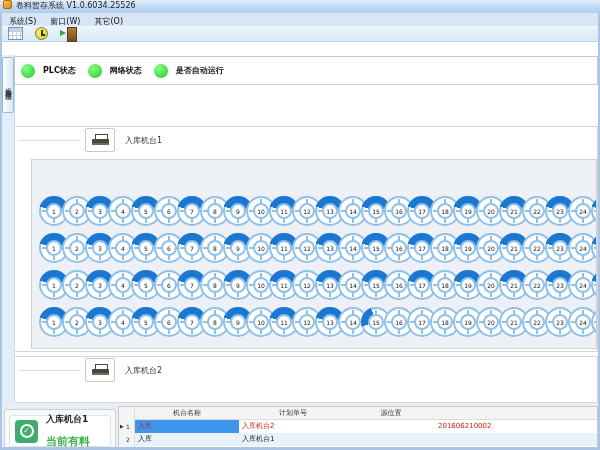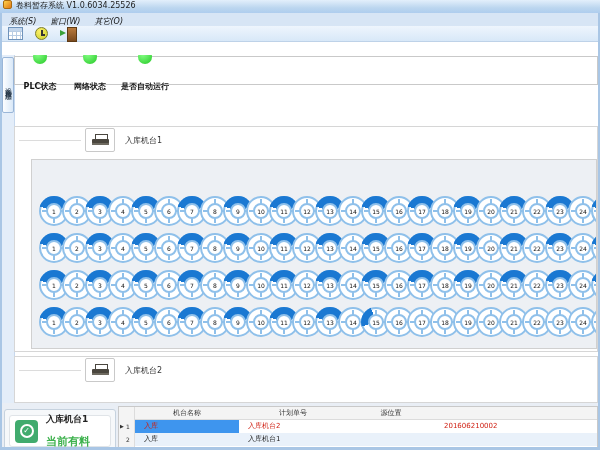--- a/index.html
+++ b/index.html
@@ -12,21 +12,21 @@
   #title-bar { position:absolute; left:0; top:0; right:0; height:13px;
     background:linear-gradient(#e3effb,#bcd6ef 60%,#aecdee); display:flex; padding-left:3px; }
   .app-icon { width:9px; height:9px; border-radius:2px; margin-right:4px;
     background:linear-gradient(135deg,#ffd24a,#e07818); border:1px solid #a86a10; }
   #title-text { font-size:8px; color:#1c1c1c; }
 
   
   #client { position:absolute; left:2px; right:2px; top:13px; bottom:3px; background:#fff; overflow:hidden; }
 
   #menu-bar { position:absolute; left:0; right:0; top:0; height:17px; background:#d7e5f5;
-    border-bottom:1px solid #c3d6ec; display:flex; align-items:center;font-style:italic; }
+    border-bottom:1px solid #c3d6ec; display:flex; align-items:center; }
   .menu-item { padding:0 7px; font-size:8px; color:#111; cursor:default; }
 
   #toolbar { position:absolute; left:0; right:0; top:13px; height:16px;
     background:linear-gradient(#eef5fd,#d8e8f8); border-bottom:1px solid #bed2e8;
     display:flex; align-items:center; padding-left:3px; gap:6px; }
   .tb-btn { display:inline-flex; align-items:center; justify-content:center; width:20px; height:16px; }
 
   .ic-cal { width:15px; height:13px; background:#fff; border:1px solid #6f93bb;
     box-shadow:inset 0 3px 0 #c3d6ec;
     background-image:repeating-linear-gradient(to right,transparent 0 3px,#b9cde4 3px 4px),
@@ -56,21 +56,21 @@
 
   #side-strip { position:absolute; left:0; top:0; bottom:0; width:13px; background:#e3edf9; border-right:1px solid #c6d8ee; }
   #side-tab { position:absolute; left:0; top:2px; width:12px; height:56px;
     background:linear-gradient(90deg,#fdfeff,#d9e8f8); border:1px solid #9ab6d8; border-radius:2px;
     writing-mode:vertical-rl; text-orientation:upright; font-size:7px; color:#234;
     display:flex; align-items:center; justify-content:center; letter-spacing:1px; }
 
   
   #status-box { position:absolute; left:12px; right:0; top:1px; height:29px; background:#fff;
     border:1px solid #c9c9c9; display:flex; align-items:center; padding-left:6px; gap:12px; }
-  .st-item { display:flex; flex-direction:column; align-items:center; gap:17px; min-width:38px; }
+  .st-item { display:flex; align-items:center; gap:8px; min-width:38px; }
   .st-light { width:14px; height:14px; border-radius:50%;
     background:radial-gradient(circle at 35% 30%,#86ff86,#25c825); }
   .st-label { font-size:8px; font-weight:bold; color:#111; white-space:nowrap; }
 
   
   .machine-box { position:absolute; left:12px; right:0; background:#fff; border:1px solid #d6d6d6; overflow:hidden; }
   #machine1 { top:71px; height:226px; }
   #machine2 { top:301px; height:47px; }
   .mb-line { position:absolute; left:4px; top:13px; width:62px; height:1px; background:#dcdcdc; }
   .print-btn { position:absolute; left:70px; top:1px; width:30px; height:24px; background:#fff;
@@ -111,21 +111,21 @@
     font-size:8px; line-height:10px; text-align:center; }
   .m-card-title { font-size:9px; font-weight:bold; color:#222; }
   .m-card-status { font-size:11px; font-weight:bold; color:#3cb14c; margin-top:8px; }
 
   
   #task-table { position:absolute; left:116px; right:0; top:3px; height:56px; background:#fff;
     border:1px solid #c9c9c9; overflow:hidden; font-size:7px; }
   .tr { display:grid; grid-template-columns:16px 104px 108px 88px 105px 1fr; height:13px; align-items:center; }
   .tr.th { background:#f4f4f4; border-bottom:1px solid #dcdcdc; color:#333; }
   .tr.alt { background:#e9f1fa; }
-  .td { padding-left:9px; height:13px; line-height:13px; overflow:hidden; white-space:nowrap; }
+  .td { padding-left:3px; height:13px; line-height:13px; overflow:hidden; white-space:nowrap; }
   .th-cell { text-align:center; padding-left:0; }
   .sel-col { background:#f4f4f4; border-right:1px solid #dcdcdc; display:flex; align-items:center; padding-left:1px; }
   .marker { font-size:5px; color:#333; width:6px; }
   .rnum { font-size:6px; color:#333; }
   .td.sel { background:#3e95ee; }
   .tr.alert .td:not(.sel-col) { color:#cf1d10; }
 </style>
 </head>
 <body>
 

